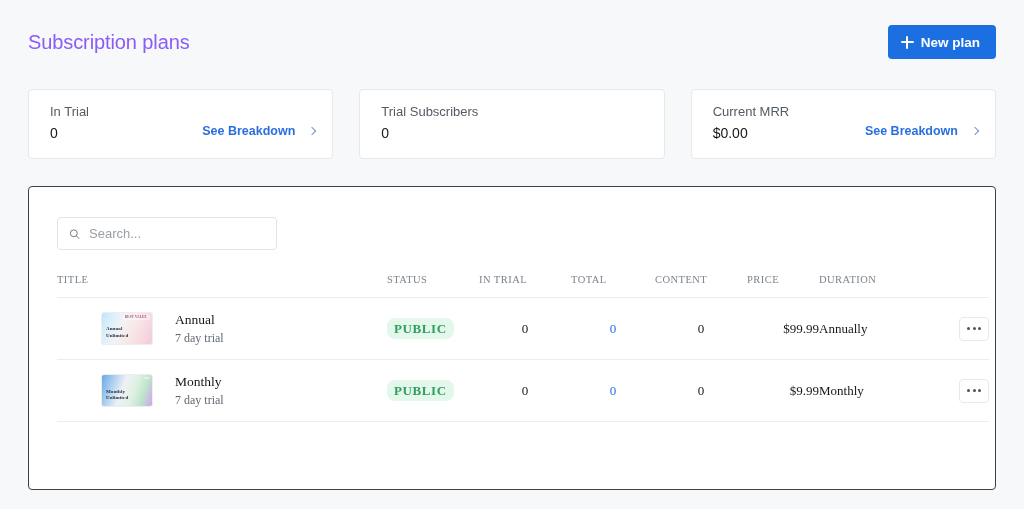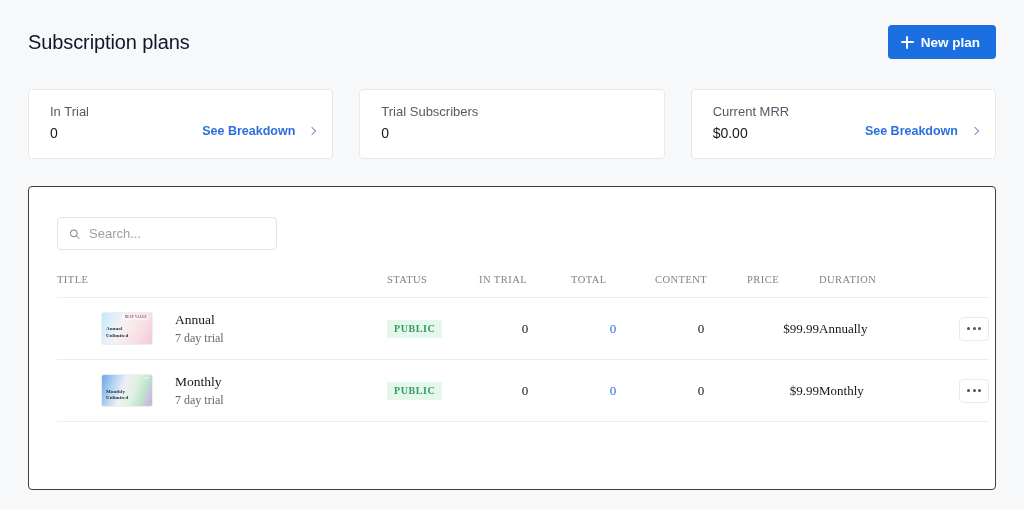--- a/index.html
+++ b/index.html
@@ -26,21 +26,21 @@
     height: 40px;
     display: flex;
     align-items: center;
     justify-content: space-between;
   }
 
   .page-title {
     font-size: 20px;
     font-weight: 400;
     letter-spacing: -0.1px;
-    color: #0f172a;
+    color: #8b5cf6;
   }
 
   .new-plan-btn {
     display: inline-flex;
     align-items: center;
     gap: 7px;
     background: #1b6fe0;
     color: #ffffff;
     border: none;
     border-radius: 4px;
@@ -232,25 +232,25 @@
     letter-spacing: 0.1px;
   }
 
   .title-main { font-size: 13.5px; color: #15171a; line-height: 1.35; }
   .title-sub  { font-size: 12px; color: #636a72; margin-top: 2px; }
 
   .badge-public {
     display: inline-block;
     background: #e3f7ea;
     color: #2f9e5e;
-    font-size: 10px;
+    font-size: 13px;
     font-weight: 700;
     letter-spacing: 0.6px;
     padding: 4px 7px;
-    border-radius: 0;
+    border-radius: 8px;
     line-height: 1;
   }
 
   .link-num {
     color: #2b6fdf;
     text-decoration: none;
     cursor: pointer;
   }
 
   .kebab-btn {

